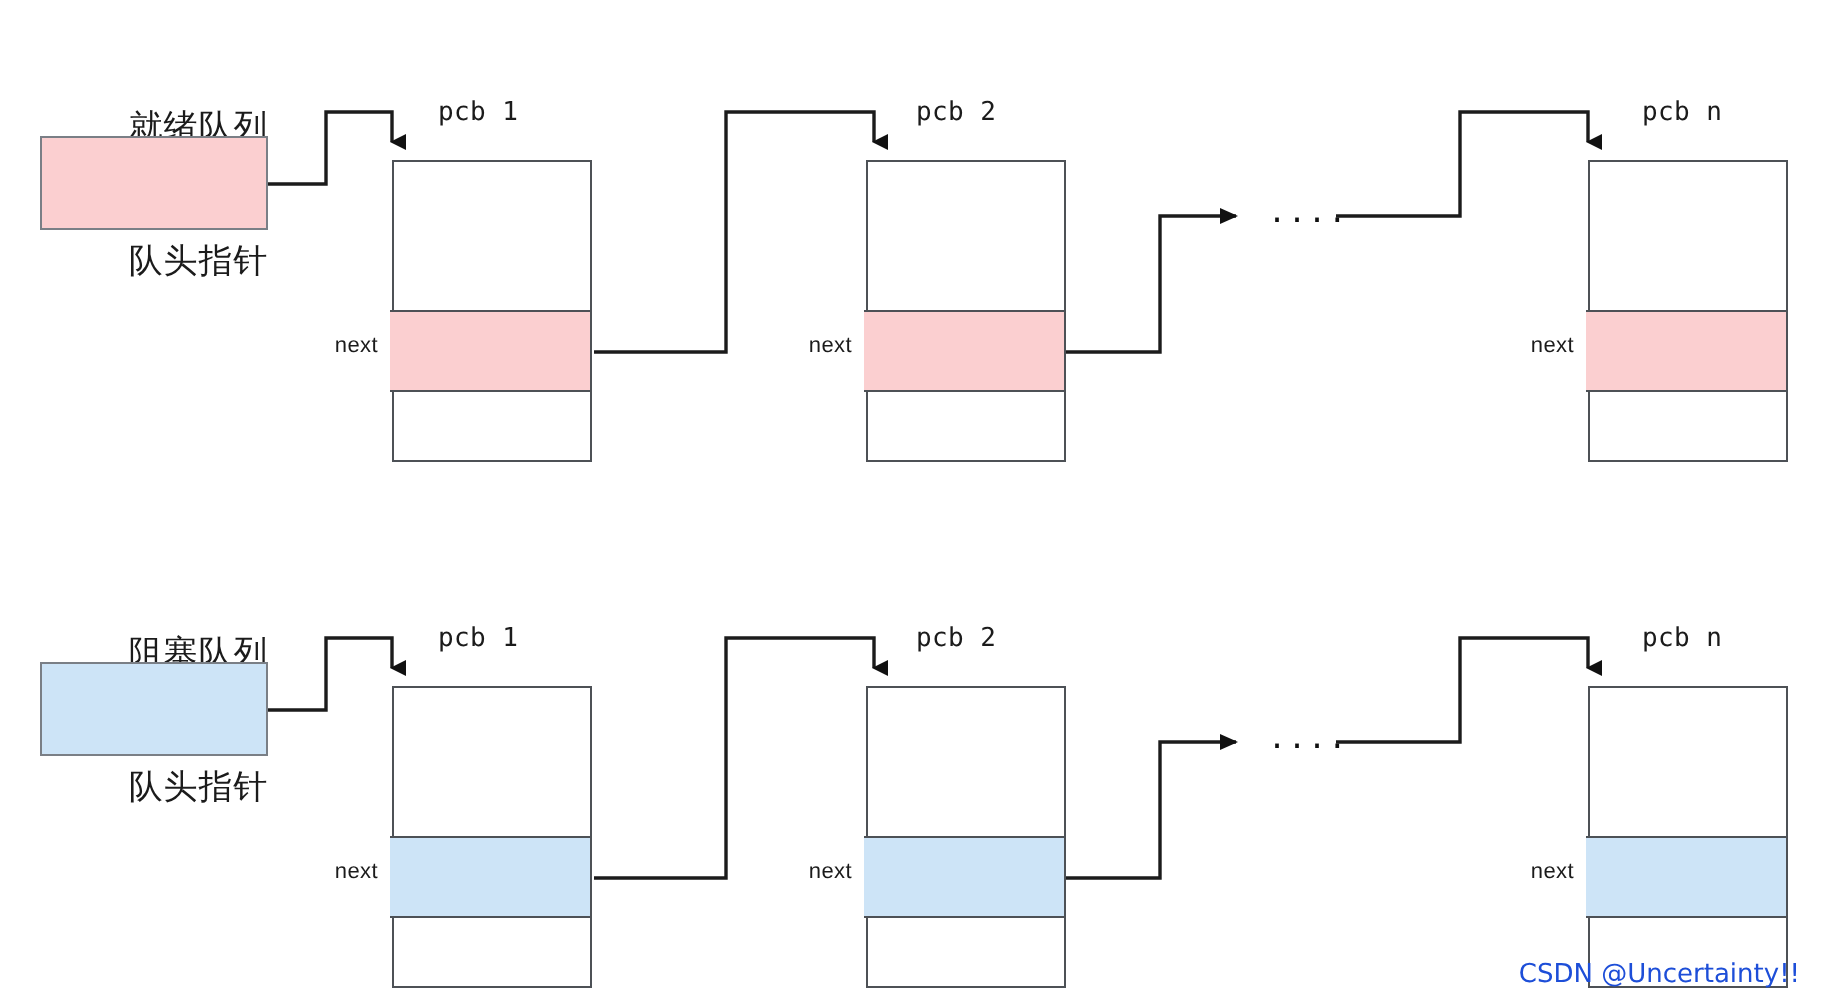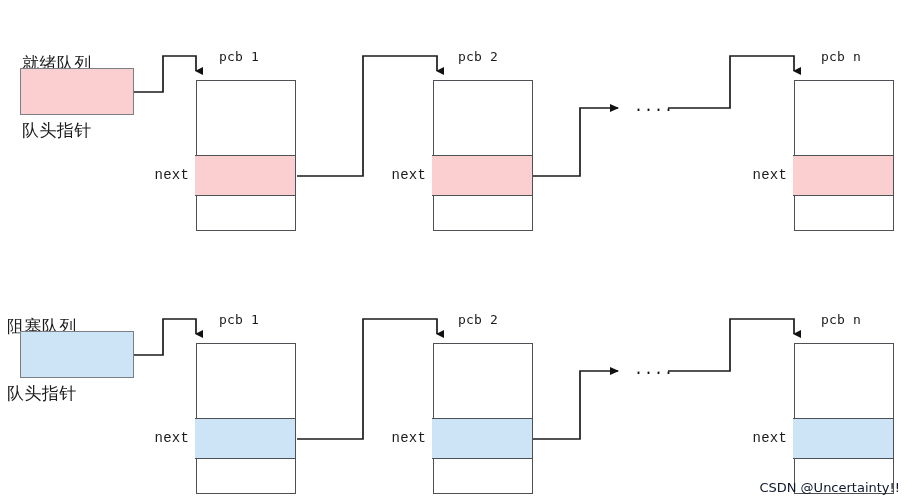--- a/index.html
+++ b/index.html
@@ -61,48 +61,48 @@
   
   .label {
     position: absolute;
     color: #1b1b1b;
     white-space: pre;
     line-height: 1.32;
   }
   .label.cn {
     font-family: Liberation Sans, sans-serif;
     font-size: 17px;
-    text-align: left;
+    text-align: right;
     letter-spacing: 0.4px;
   }
   .label.pcb-title {
     font-family: "DejaVu Sans Mono", "Liberation Mono", monospace;
     font-size: 13px;
     letter-spacing: 0.2px;
   }
   .label.next-label {
-    font-family: Liberation Mono, monospace;
-    font-size: 14px;
+    font-family: Liberation Sans, sans-serif;
+    font-size: 11px;
     text-align: right;
     letter-spacing: 0.2px;
   }
   .label.dots {
     font-family: "DejaVu Sans Mono", "Liberation Mono", monospace;
     font-size: 15px;
     color: #111111;
     letter-spacing: 1px;
   }
   
   .watermark {
     position: absolute;
     right: 14px;
     bottom: 6px;
     font-family: "DejaVu Sans", "Liberation Sans", sans-serif;
     font-size: 13px;
-    color: #0f172a;
+    color: #1d4ed8;
     white-space: pre;
     pointer-events: none;
   }
 </style>
 </head>
 <body>
 
 <div id="canvas">
 
   <svg class="svg-layer" viewBox="0 0 914 501" width="914" height="501" xmlns="http://www.w3.org/2000/svg">
@@ -154,21 +154,21 @@
   <div class="label next-label" style="left:346px; top:166px; width:80px;">next</div>
 
   <div class="label dots" style="left:634px; top:97px;">....</div>
 
   <div class="pcb ready" style="left:794px; top:80px;">
     <div class="cell next-cell"></div>
   </div>
   <div class="label pcb-title" style="left:821px; top:48px;">pcb n</div>
   <div class="label next-label" style="left:707px; top:166px; width:80px;">next</div>
 
-  <div class="label cn" style="left:7px; top:271px; width:112px;">
+  <div class="label cn" style="left:22px; top:271px; width:112px;">
     <div>阻塞队列</div>
     <div>队头指针</div>
   </div>
 
   <div class="head-box block"></div>
 
   <div class="pcb block" style="left:196px; top:343px;">
     <div class="cell next-cell"></div>
   </div>
   <div class="label pcb-title" style="left:219px; top:311px;">pcb 1</div>

